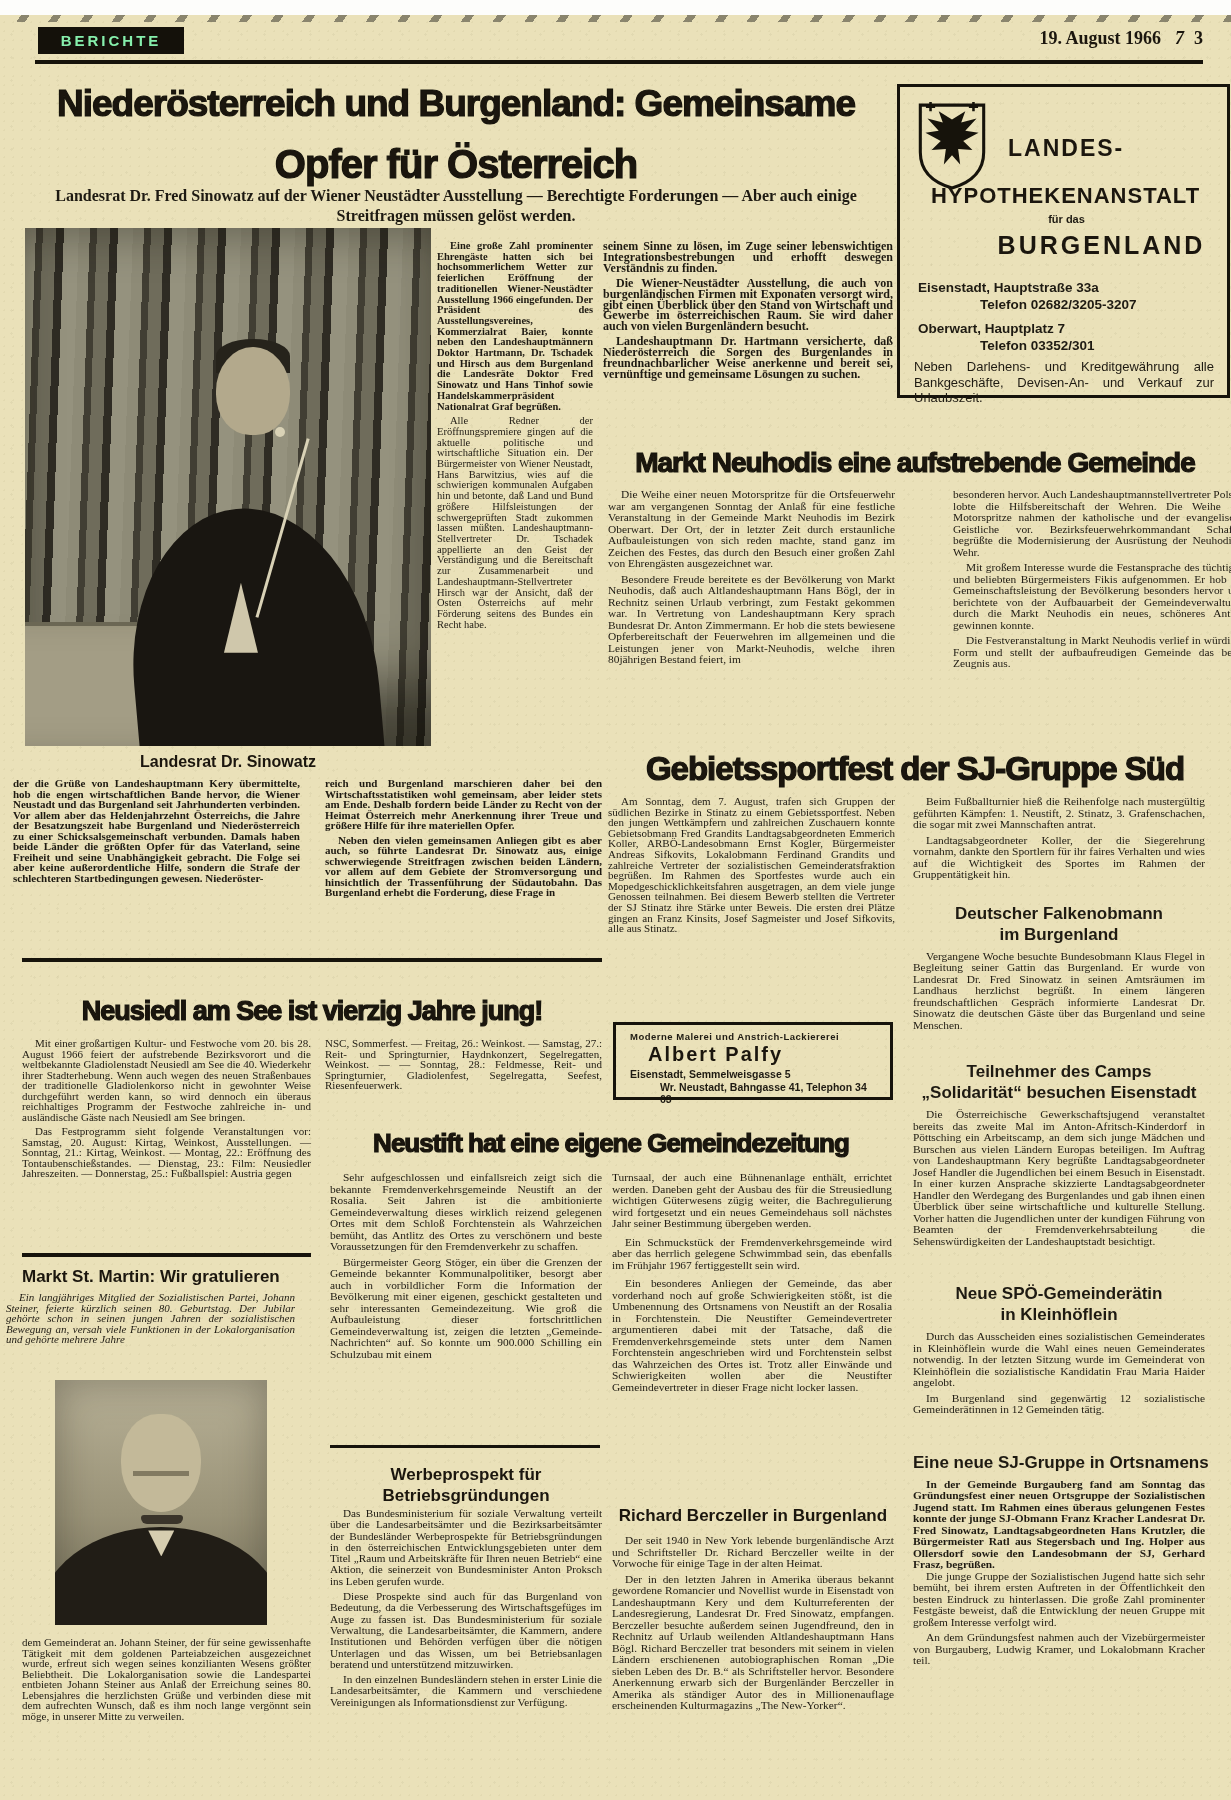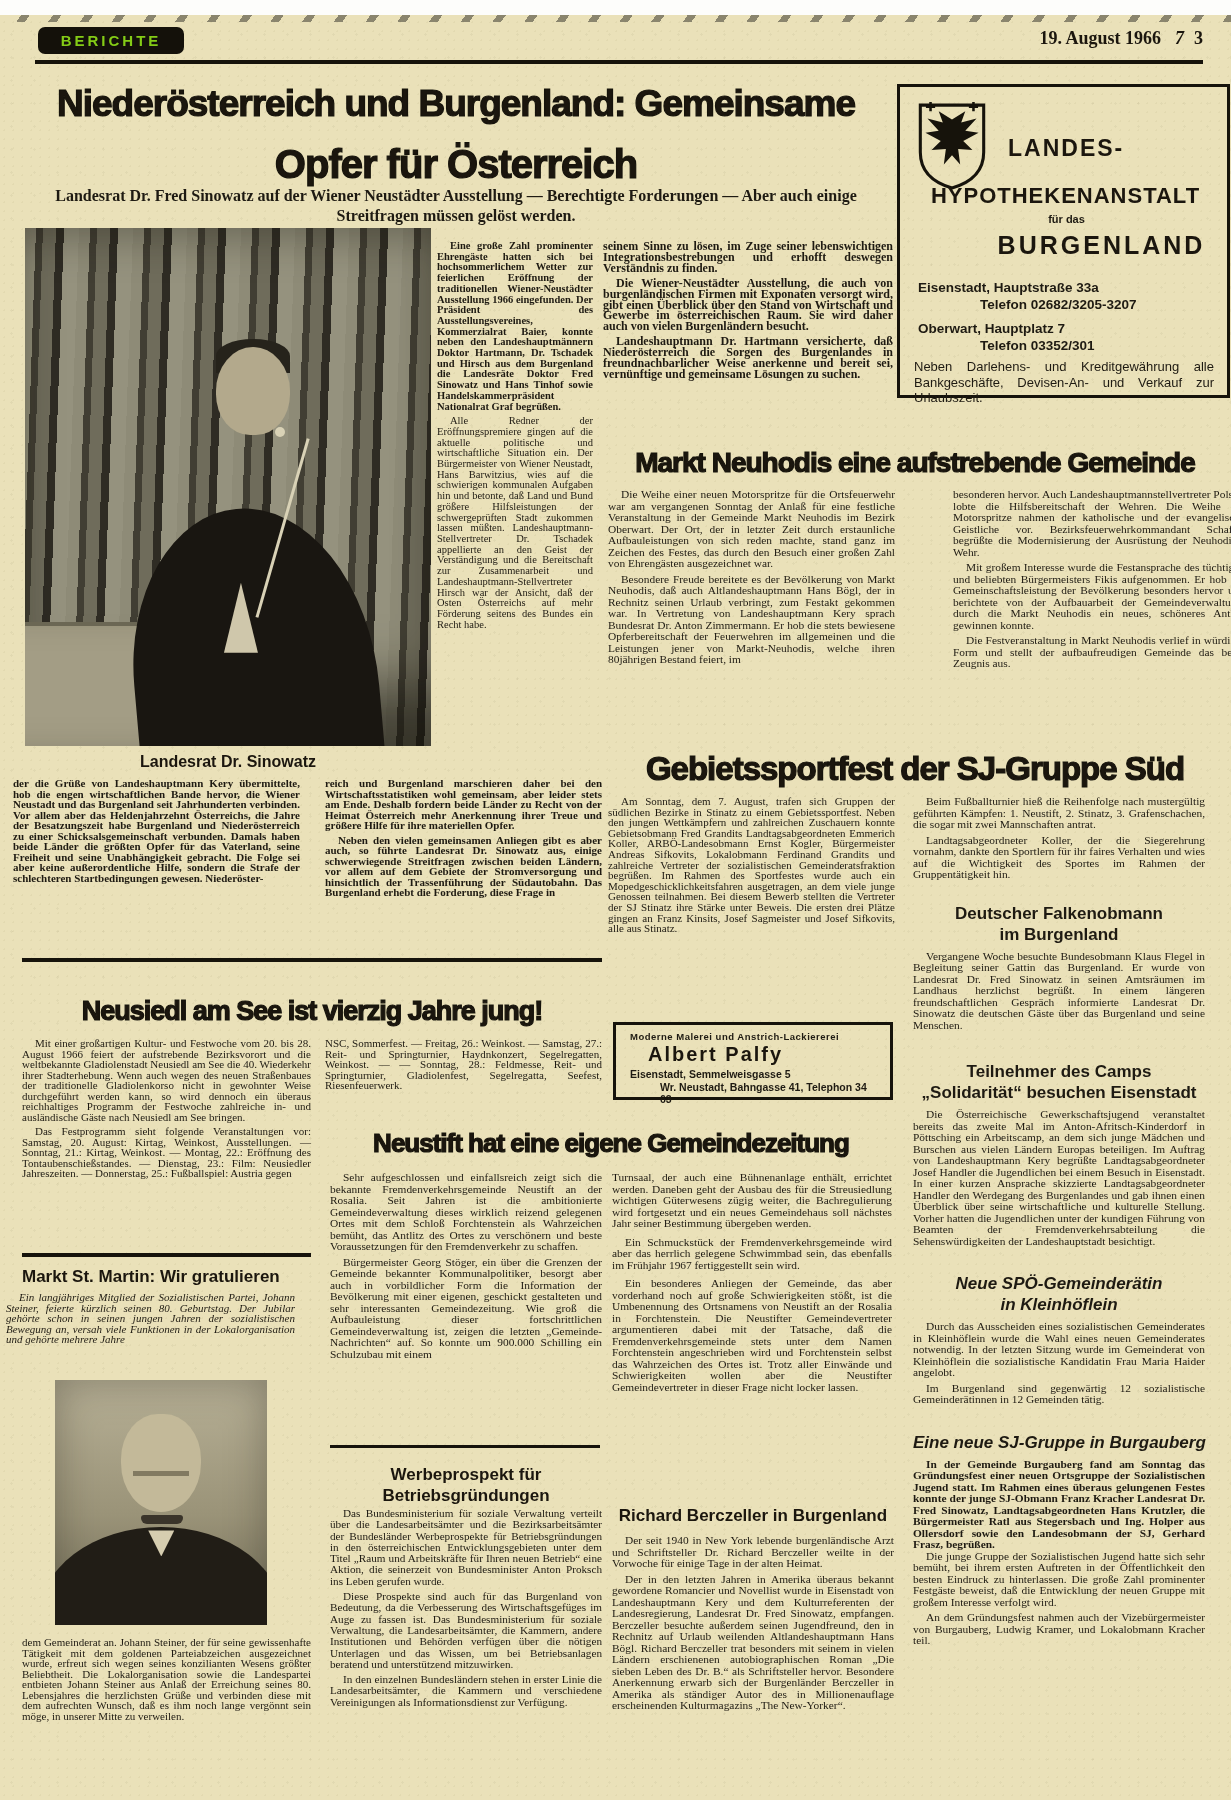--- a/index.html
+++ b/index.html
@@ -13,22 +13,22 @@
   .ink{color:#1b160e;}
   .sans{font-family:"Liberation Sans",sans-serif;}
   .fatty{-webkit-text-stroke:1.2px #16130b;letter-spacing:-1px;font-weight:bold;margin-top:9px;}
   .center{text-align:center;}
   .rule{background:#16130b;}
   
   #scan-edge{position:absolute;top:0;left:0;width:100%;height:15px;background:#fdfdfb;}
   #scan-jag{position:absolute;top:15px;left:0;width:100%;height:7px;opacity:.55;
     background:repeating-linear-gradient(-55deg,#3c3a30 0 7px,transparent 7px 26px);}
   
-  #tag-box{left:38px;top:27px;width:146px;height:27px;background:#14110a;color:#84cc16;
-    font:bold 15px/27px "Liberation Sans",sans-serif;text-align:center;letter-spacing:3px;border-radius:7px;}
+  #tag-box{left:38px;top:27px;width:146px;height:27px;background:#14110a;color:#86efac;
+    font:bold 15px/27px "Liberation Sans",sans-serif;text-align:center;letter-spacing:3px;}
   #dateline{right:28px;top:28px;font:bold 18px "Liberation Serif",serif;}
   #dateline .mark{font-style:italic;font-weight:bold;margin:0 10px 0 14px;}
   #head-rule{left:35px;top:60px;width:1168px;height:4px;}
   
   #lead-head{left:22px;top:70px;width:868px;}
   #lead-head .l1{font-size:37px;line-height:50px;}
   #lead-head .l2{font-size:40px;line-height:52px;}
   #lead-sub{left:22px;top:186px;width:868px;font:bold 16px/20px "Liberation Serif",serif;}
   
   .col{ text-align:justify; hyphens:auto;}
@@ -76,21 +76,21 @@
   #hypo .svc{position:absolute;left:14px;top:272px;width:300px;font:13px/15.5px "Liberation Sans",sans-serif;text-align:justify;}
   
   #neu-head{left:600px;top:437px;width:630px;font-size:28px;line-height:34px;}
   #neu-c1{left:608px;top:489px;width:287px;}
   #neu-c2{left:913px;top:489px;width:292px;margin-left:40px;}
   
   #spo-head{left:600px;top:740px;width:630px;font-size:33px;line-height:40px;}
   #spo-c1{left:608px;top:796px;width:287px;}
   #rightflow{left:913px;top:796px;width:292px;}
   #rightflow .h-art{text-align:center;}
-  .mt22{margin-top:22px;} .mt30{margin-top:30px;} .mt26{margin-top:26px;font-style:italic;}
+  .mt22{margin-top:22px;} .mt30{margin-top:30px;} .mt26{margin-top:36px;}
   .hgap{height:6px;}
   
   #palfy{left:613px;top:1022px;width:280px;height:78px;border:3px solid #16130b;box-sizing:border-box;padding:6px 10px 0 14px;}
   #palfy .s1{font:bold 9.5px "Liberation Sans",sans-serif;letter-spacing:.5px;}
   #palfy .s2{font:bold 20px "Liberation Sans",sans-serif;letter-spacing:2px;margin:1px 0 2px 18px;}
   #palfy .s3{font:bold 10.5px/12.5px "Liberation Sans",sans-serif;}
   #palfy .s4{font:bold 10.5px/12.5px "Liberation Sans",sans-serif;padding-left:30px;}
   
   #rule-neusiedl{left:22px;top:958px;width:580px;height:4px;}
   #nsl-head{left:22px;top:986px;width:580px;font-size:27px;line-height:33px;}
@@ -233,21 +233,21 @@
     <div class="h-art mt26">
         <div class="hl">Neue SPÖ-Gemeinderätin</div>
         <div class="hl">in Kleinhöflein</div>
       </div>
     <div class="hgap"></div>
     <div>
         <p>Durch das Ausscheiden eines sozialistischen Gemeinderates in Kleinhöflein wurde die Wahl eines neuen Gemeinderates notwendig. In der letzten Sitzung wurde im Gemeinderat von Kleinhöflein die sozialistische Kandidatin Frau Maria Haider angelobt.</p>
         <p>Im Burgenland sind gegenwärtig 12 sozialistische Gemeinderätinnen in 12 Gemeinden tätig.</p>
       </div>
     <div class="h-art mt26">
-      <div class="hl">Eine neue SJ-Gruppe in Burgauberg</div>
+      <div class="hl">Eine neue SJ-Gruppe in Ortsnamens</div>
     </div>
     <div class="hgap"></div>
     <p class="bold">In der Gemeinde Burgauberg fand am Sonntag das Gründungsfest einer neuen Ortsgruppe der Sozialistischen Jugend statt. Im Rahmen eines überaus gelungenen Festes konnte der junge SJ-Obmann Franz Kracher Landesrat Dr. Fred Sinowatz, Landtagsabgeordneten Hans Krutzler, die Bürgermeister Ratl aus Stegersbach und Ing. Holper aus Ollersdorf sowie den Landesobmann der SJ, Gerhard Frasz, begrüßen.</p>
     <div>
         <p>Die junge Gruppe der Sozialistischen Jugend hatte sich sehr bemüht, bei ihrem ersten Auftreten in der Öffentlichkeit den besten Eindruck zu hinterlassen. Die große Zahl prominenter Festgäste beweist, daß die Entwicklung der neuen Gruppe mit großem Interesse verfolgt wird.</p>
         <p>An dem Gründungsfest nahmen auch der Vizebürgermeister von Burgauberg, Ludwig Kramer, und Lokalobmann Kracher teil.</p>
       </div>
   </div>
 
   <div class="abs" id="palfy">

